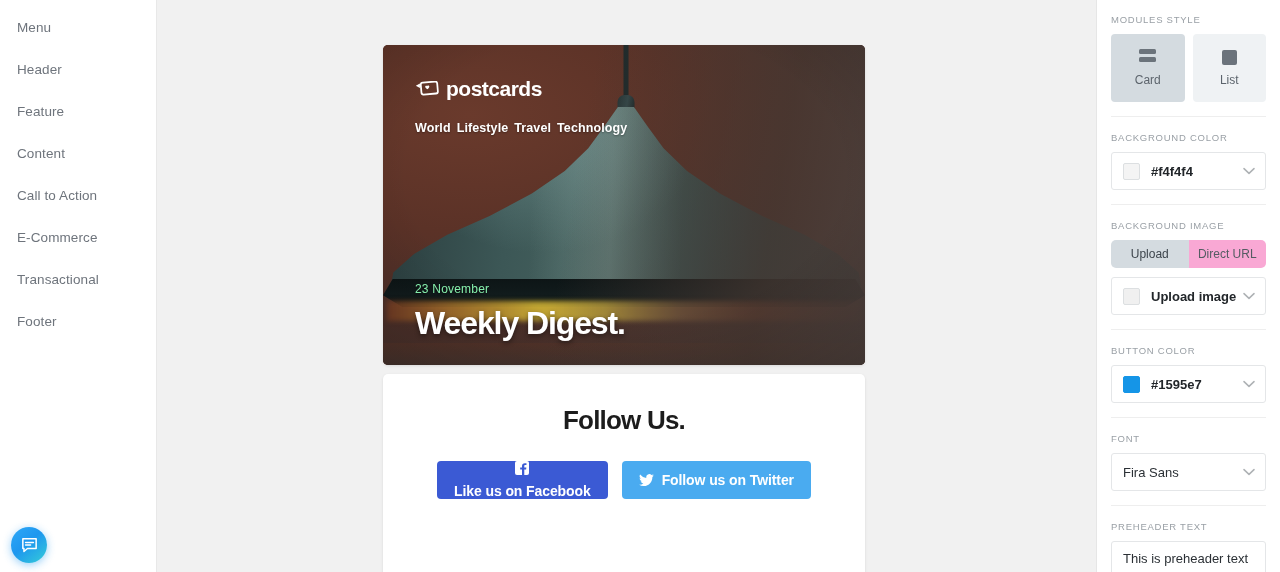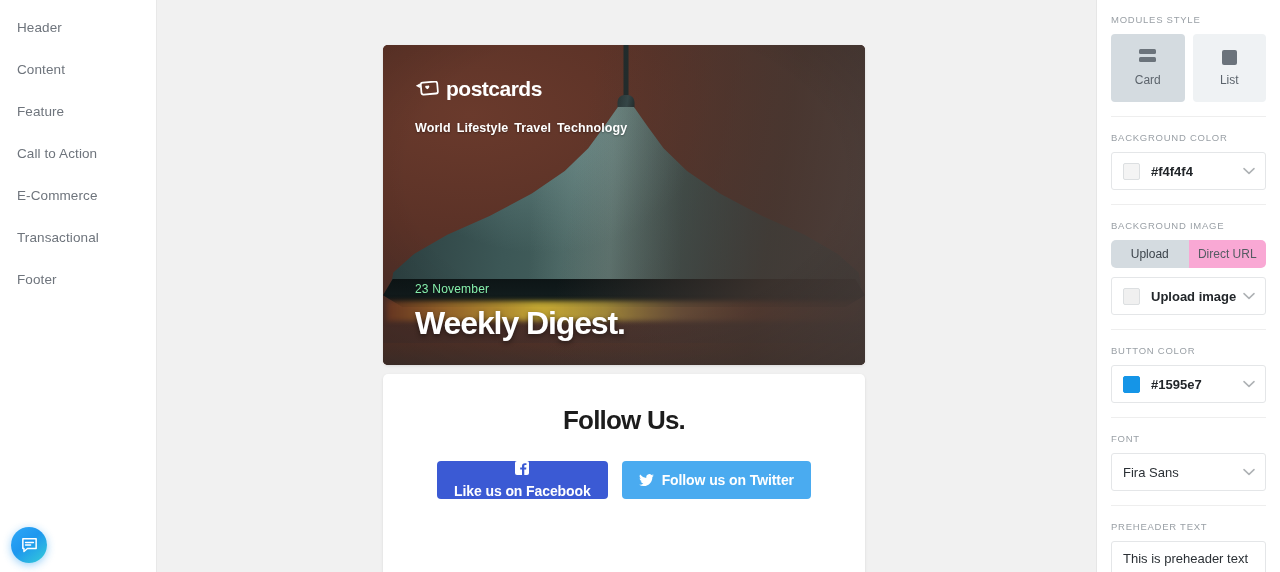--- a/index.html
+++ b/index.html
@@ -306,27 +306,30 @@
     cursor: text;
   }
 </style>
 </head>
 <body>
 
 <div class="app">
 
   <aside class="sidebar">
     <div class="side-item">
+      <span>Menu</span>
+    </div>
+    <div class="side-item">
       <span>Header</span>
     </div>
     <div class="side-item">
+      <span>Feature</span>
+    </div>
+    <div class="side-item">
       <span>Content</span>
-    </div>
-    <div class="side-item">
-      <span>Feature</span>
     </div>
     <div class="side-item">
       <span>Call to Action</span>
     </div>
     <div class="side-item">
       <span>E-Commerce</span>
     </div>
     <div class="side-item">
       <span>Transactional</span>
     </div>

